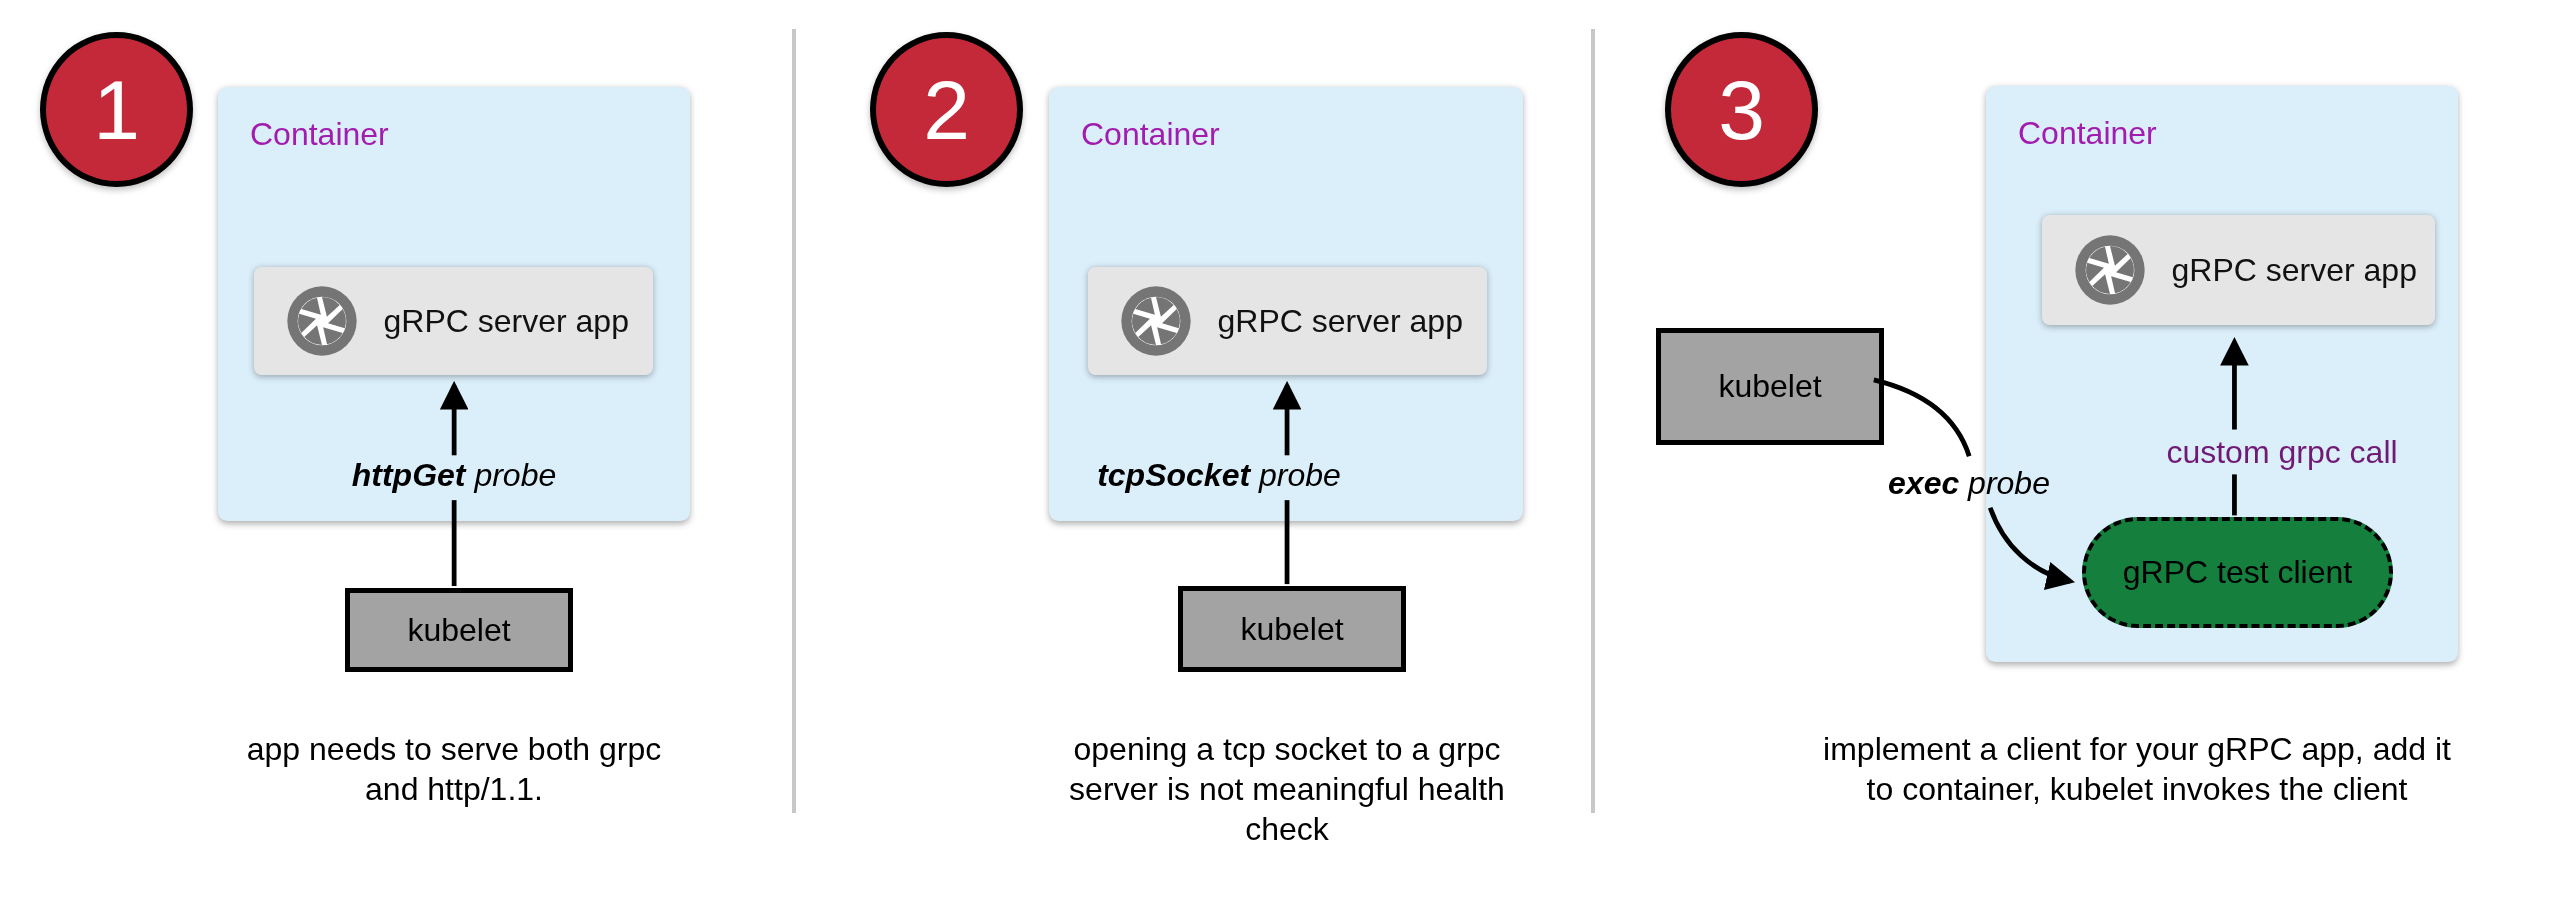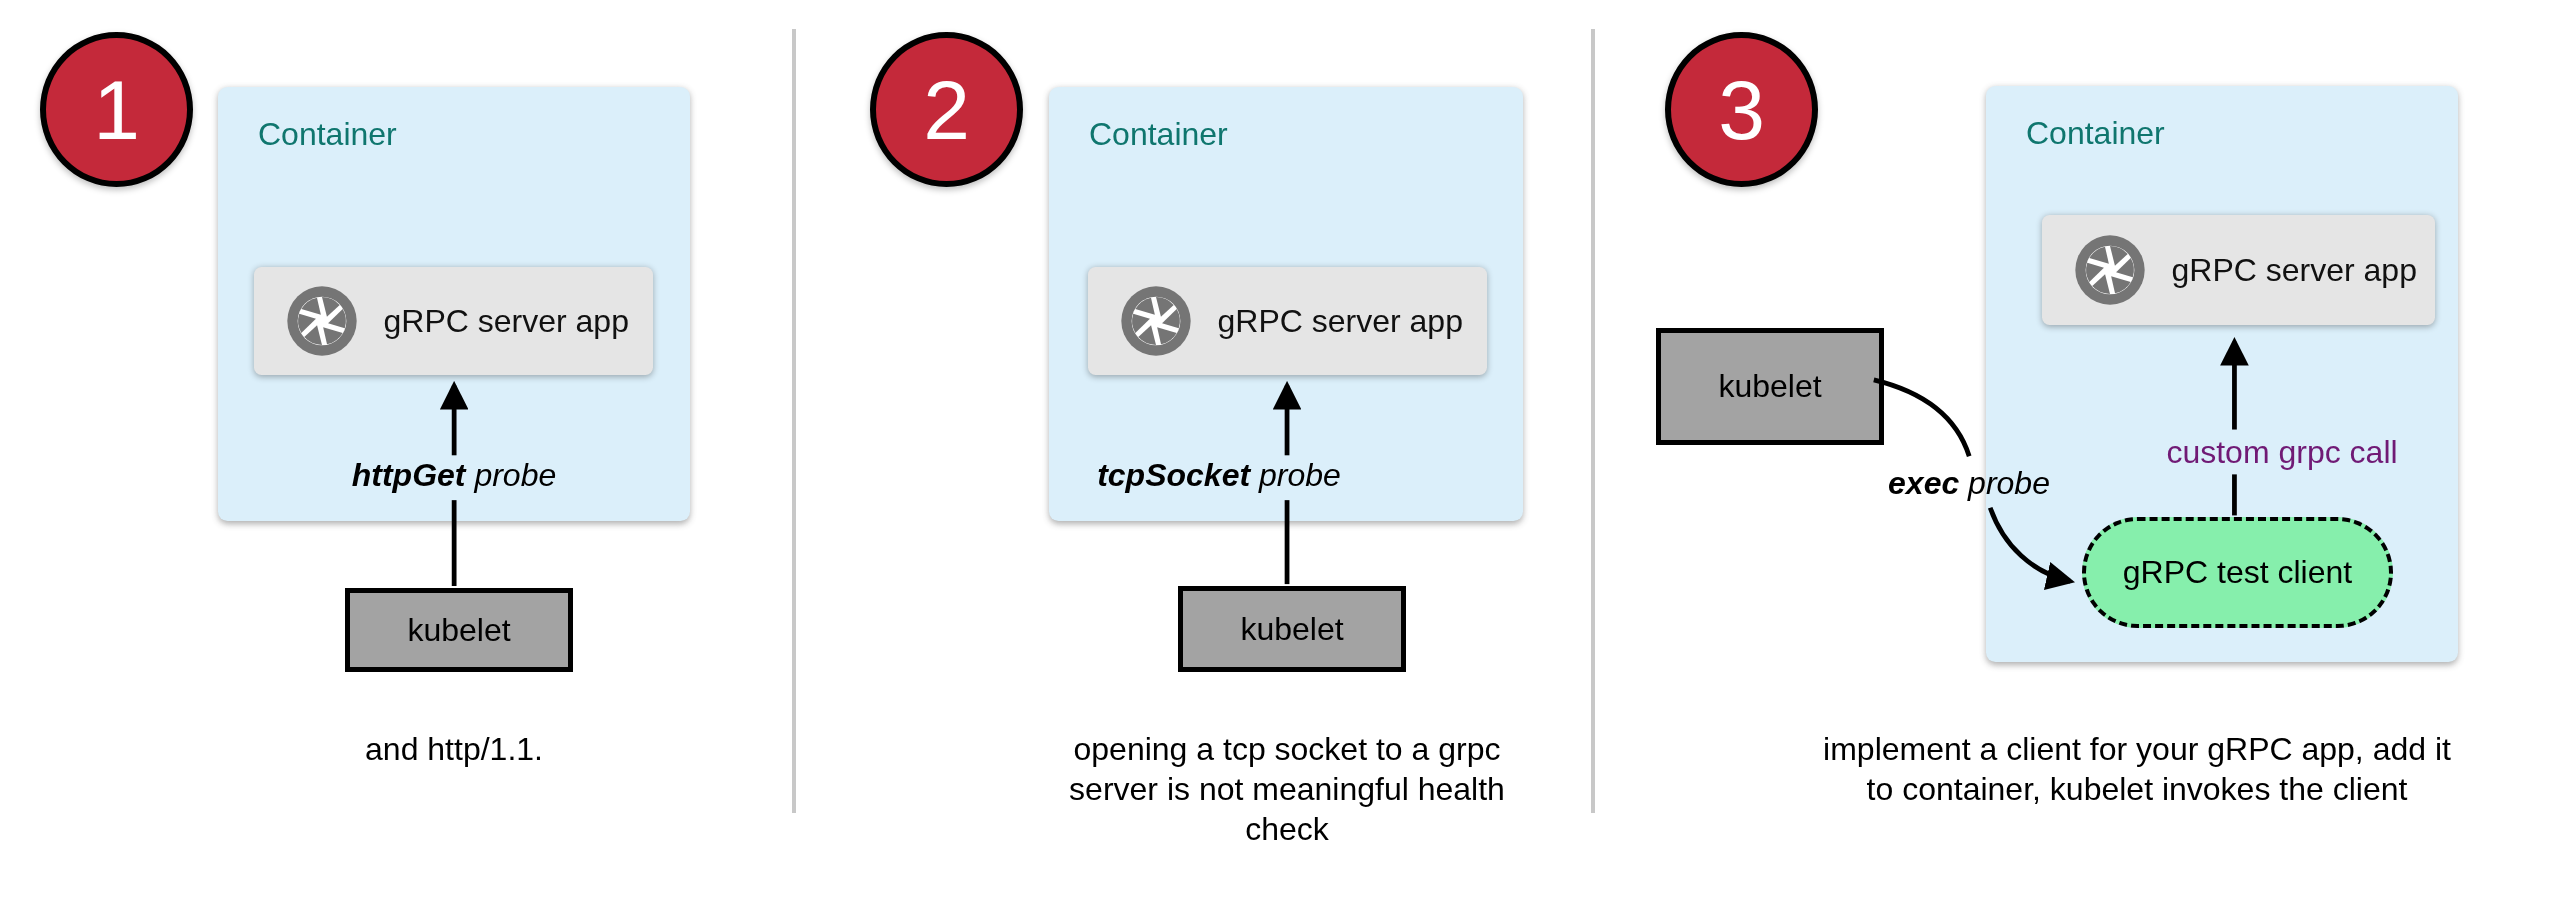--- a/index.html
+++ b/index.html
@@ -6,38 +6,38 @@
   body{font-family:"Liberation Sans", sans-serif;color:var(--text_black,#1a1a1a);}
   .stage{position:relative;width:2576px;height:923px;background:#fff;overflow:hidden;}
 
   .badge{position:absolute;width:141px;height:143px;border-radius:50%;
     background:var(--badge_red,#C4293A);border:6.7px solid var(--badge_border,#000);
     display:flex;align-items:center;justify-content:center;
     color:#fff;font-size:84px;line-height:1;box-shadow:0 2.9px 6.7px rgba(0,0,0,.25);}
 
   .container-box{position:absolute;background:var(--container_blue,#DBEFFA);
     border-radius:9.5px;box-shadow:0 2.9px 6.7px rgba(80,80,80,.45);z-index:1;}
-  .container-label{position:absolute;left:40px;top:29px;font-size:32px;color:#0f766e;}
+  .container-label{position:absolute;left:32px;top:29px;font-size:32px;color:#a21caf;}
 
   .app-box{position:absolute;background:#e5e5e5;border-radius:7.6px;
     box-shadow:0 1.9px 6.7px rgba(0,0,0,.30);display:flex;align-items:center;z-index:2;}
   .app-box .app-icon{width:74px;height:74px;margin-left:30.5px;flex:0 0 auto;}
   .app-box .app-label{margin-left:25px;font-size:32px;white-space:nowrap;color:#111;}
 
   .kubelet-box{position:absolute;background:#a3a3a3;border:5.7px solid #000;
     display:flex;align-items:center;justify-content:center;font-size:32px;color:#000;z-index:2;}
 
   .probe-label{position:absolute;transform:translateX(-50%);font-size:32px;color:#000;
     white-space:pre;z-index:4;font-style:italic;}
   .probe-label b{font-weight:700;}
 
   .free-label{position:absolute;transform:translateX(-50%);font-size:32px;color:#701a75;
     white-space:nowrap;z-index:4;margin-left:48px;}
 
-  .stadium{position:absolute;background:#86efac;border:4.8px dashed #000;border-radius:57px;
+  .stadium{position:absolute;background:#15803d;border:4.8px dashed #000;border-radius:57px;
     display:flex;align-items:center;justify-content:center;font-size:32px;color:#000;z-index:2;}
 
   .caption{position:absolute;transform:translateX(-50%);text-align:center;
     font-size:32px;line-height:40px;color:#000;z-index:4;white-space:nowrap;}
 
   .divider{position:absolute;top:29px;width:3.8px;height:784px;
     background:var(--divider_gray,#C8C8C8);z-index:0;}
 
   svg.arrows{position:absolute;left:0;top:0;z-index:3;pointer-events:none;}
 </style>
@@ -73,20 +73,21 @@
     <span class="app-label">gRPC server app</span>
   </div>
 
   <div class="probe-label" style="left:454px;top:457px"><b>httpGet</b><span> probe</span></div>
 
   <div class="kubelet-box" style="left:345px;top:588px;width:218px;height:74px">
     <span>kubelet</span>
   </div>
 
   <div class="caption" style="left:454px;top:729px">
+    <div>app needs to serve both grpc</div>
     <div>and http/1.1.</div>
   </div>
 
   <div class="badge" style="left:870px;top:32px">
     <span>2</span>
   </div>
 
   <div class="container-box" style="left:1049px;top:87px;width:474px;height:434px">
     <div class="container-label">Container</div>
   </div>

